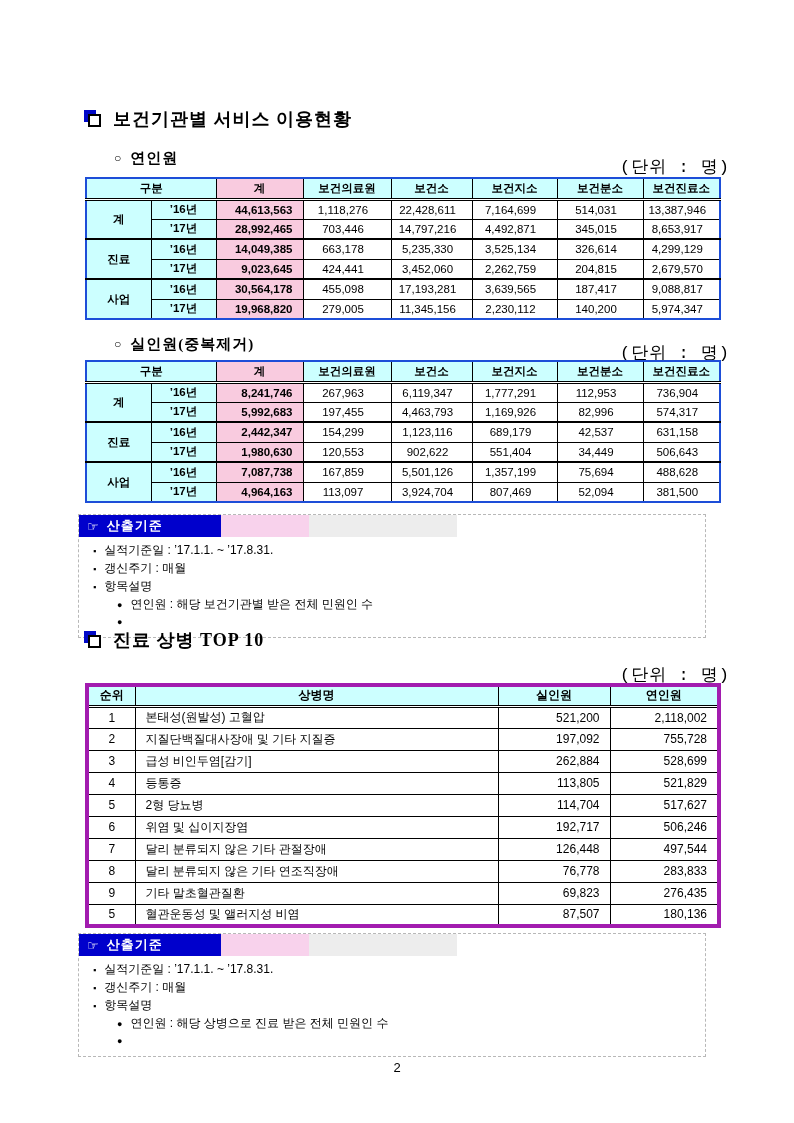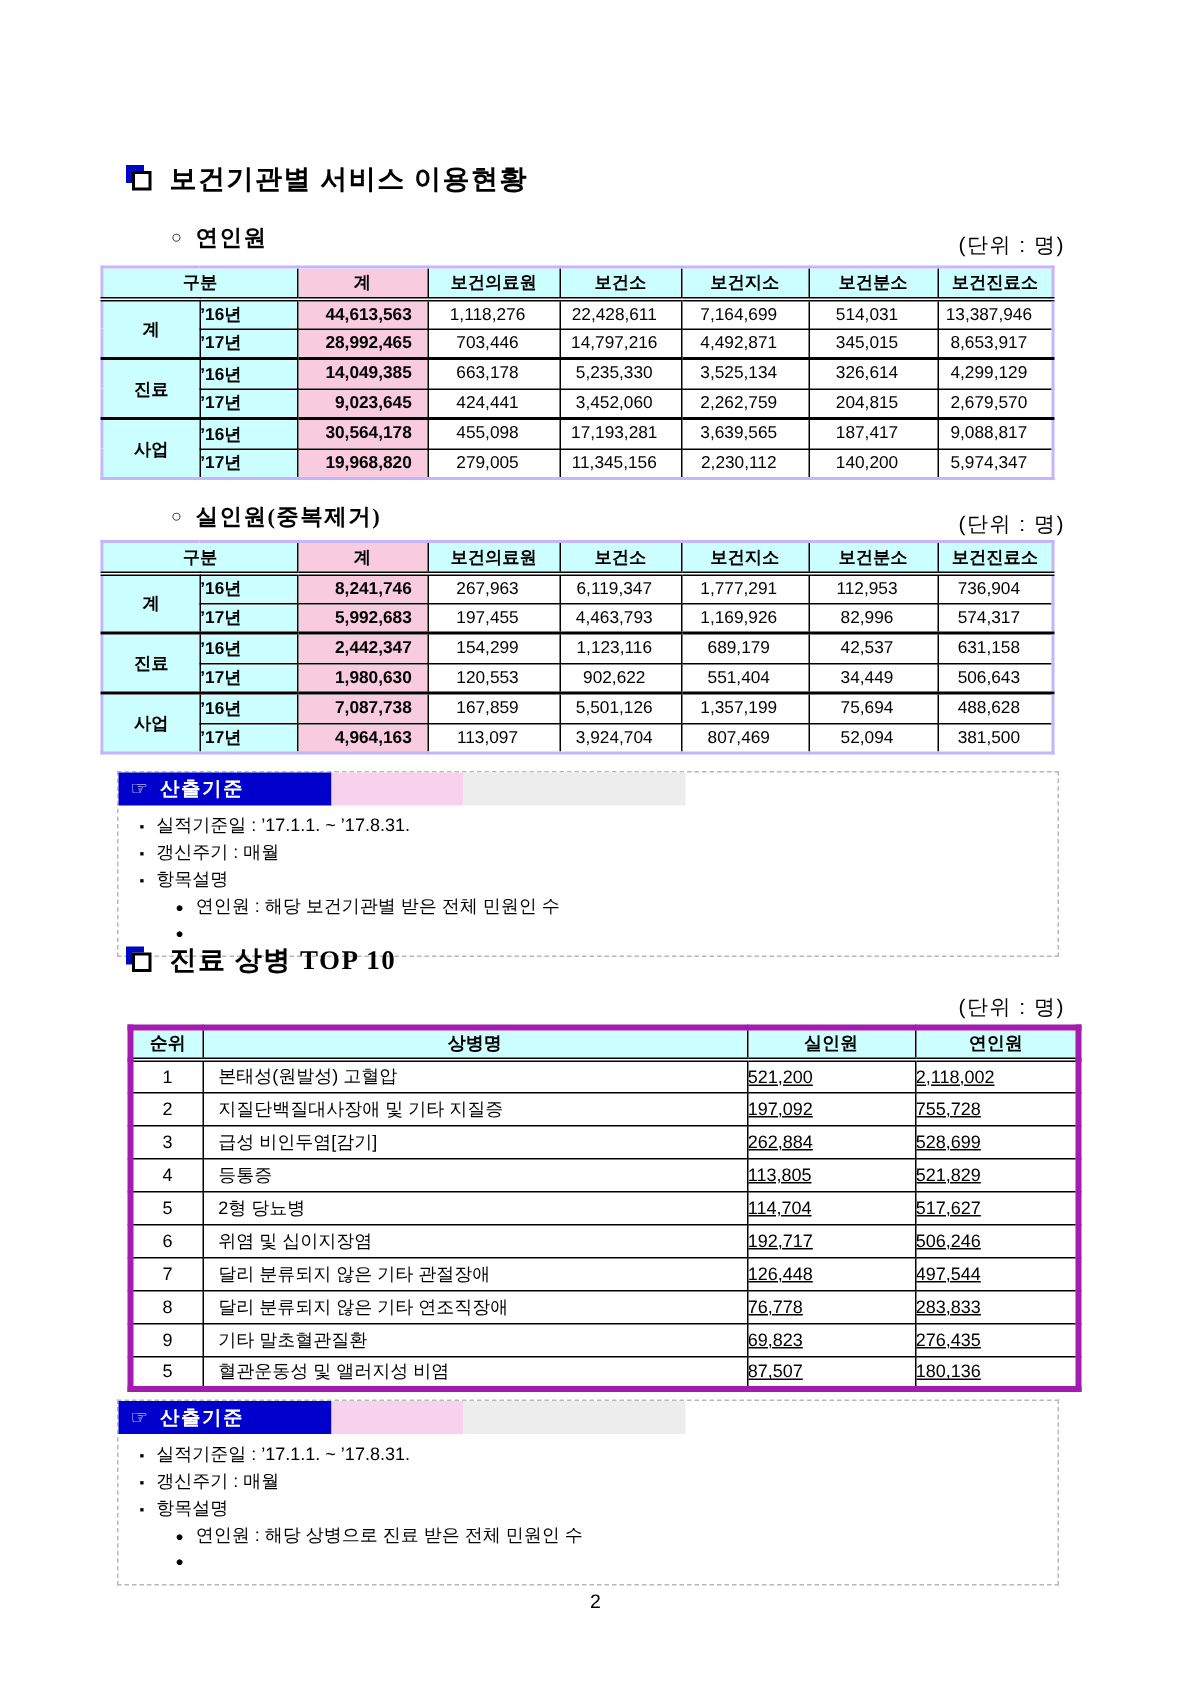--- a/index.html
+++ b/index.html
@@ -17,42 +17,42 @@
   }
   .sq-icon { position:relative; width:20px; height:19px; display:inline-block; }
   .sq-back { position:absolute; left:0; top:0; width:12px; height:12px; background:#0008C8; }
   .sq-front { position:absolute; left:4px; top:4px; width:13px; height:13px; background:#fff; border:2px solid #000; }
   .sub-title {
     position:absolute; left:114px; display:flex; align-items:center; gap:8px;
     font-family:"Liberation Serif","DejaVu Serif",serif;
     font-size:15px; font-weight:bold; letter-spacing:1px;
   }
   .circle-mk { font-size:12px; font-weight:bold; }
-  .unit-label { position:absolute; right:84px; font-size:14px; letter-spacing:1px; }
+  .unit-label { position:absolute; right:64px; font-size:17px; letter-spacing:1px;font-family:Liberation Mono, monospace; }
 
   
-  .stat-table { position:absolute; left:67px; border-collapse:collapse; table-layout:fixed; border:2px solid #c4b5fd;padding-left:36px; }
+  .stat-table { position:absolute; left:85px; border-collapse:collapse; table-layout:fixed; border:2px solid #1d4ed8;padding-left:36px; }
   .stat-table td { border:1px solid #000; height:20px; font-size:11.5px; overflow:hidden; white-space:nowrap; }
   .stat-table tr.head td { height:21px; border-bottom:3px double #000; }
   .stat-table tr.gsep td { border-top:2px solid #000; }
   .cy { background:#CCFFFF; }
   .pk { background:#F9CBDF; }
   .hd { font-weight:bold; text-align:center; font-size:12px; }
   .num { text-align:center; padding-right:8px; }
   .tot { text-align:right; padding-right:10px; font-weight:bold; font-size:13px; }
-  .yl { text-align:left; font-weight:bold; font-size:12px; }
+  .yl { text-align:center; font-weight:bold; font-size:12px; }
   .gl { text-align:center; font-weight:bold; font-size:13px; }
 
   
   .top-table { position:absolute; left:85px; border-collapse:collapse; table-layout:fixed; border:4px solid #a21caf; }
   .top-table td { border:1px solid #000; height:22px; font-size:12px; overflow:hidden; white-space:nowrap; }
   .top-table tr.head td { height:21px; border-bottom:3px double #000; }
   .rank { text-align:center; }
   .dname { text-align:left; padding-left:10px; }
-  .rnum { padding-right:10px;text-decoration:underline; }
+  .rnum { text-align:right; padding-right:10px; }
 
   
   .criteria { position:absolute; left:78px; width:628px; border:1px dashed #B8B8B8; background:#fff; }
   .badge-row { display:flex; height:22px; }
   .badge {
     width:142px; background:#0000CC; color:#fff; font-weight:bold; font-size:13px;
     display:flex; align-items:center; gap:7px; padding-left:8px; letter-spacing:1px;
   }
   .badge .hand { font-size:13px; }
   .seg { height:22px; }

